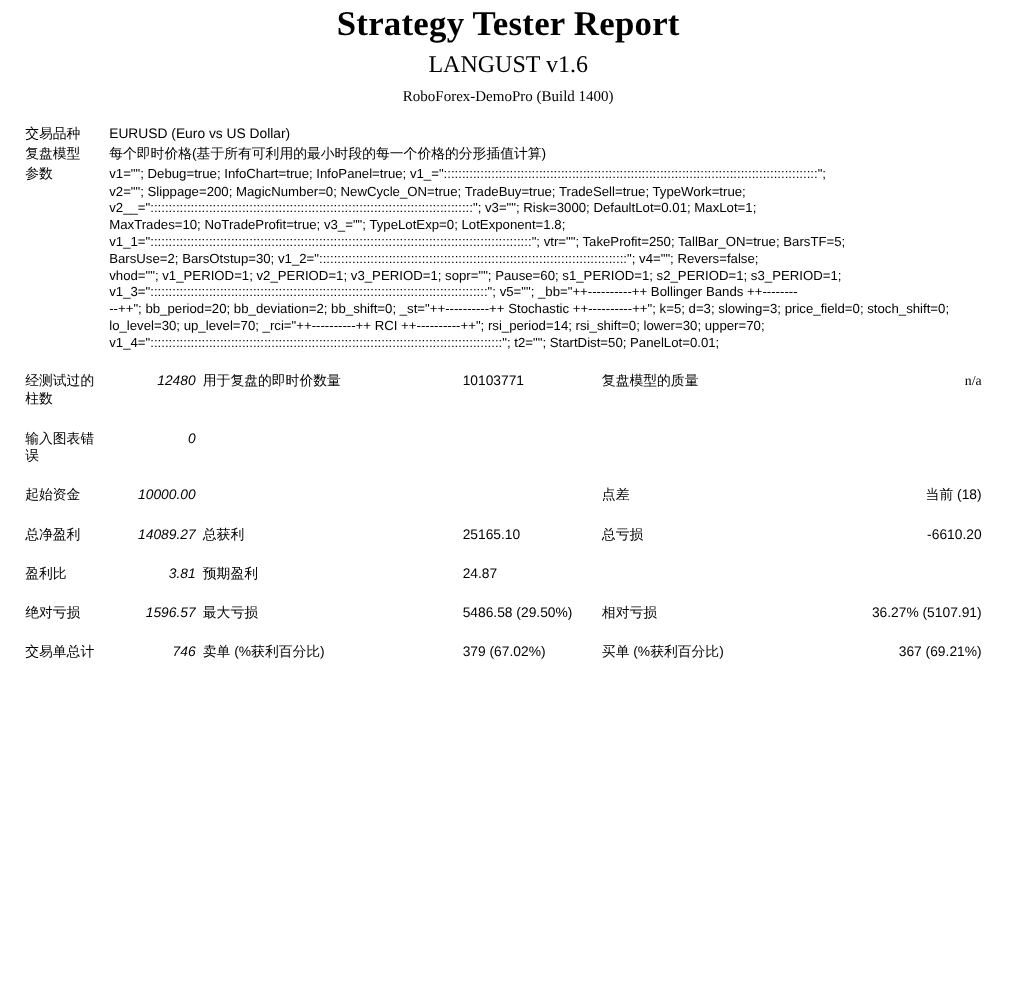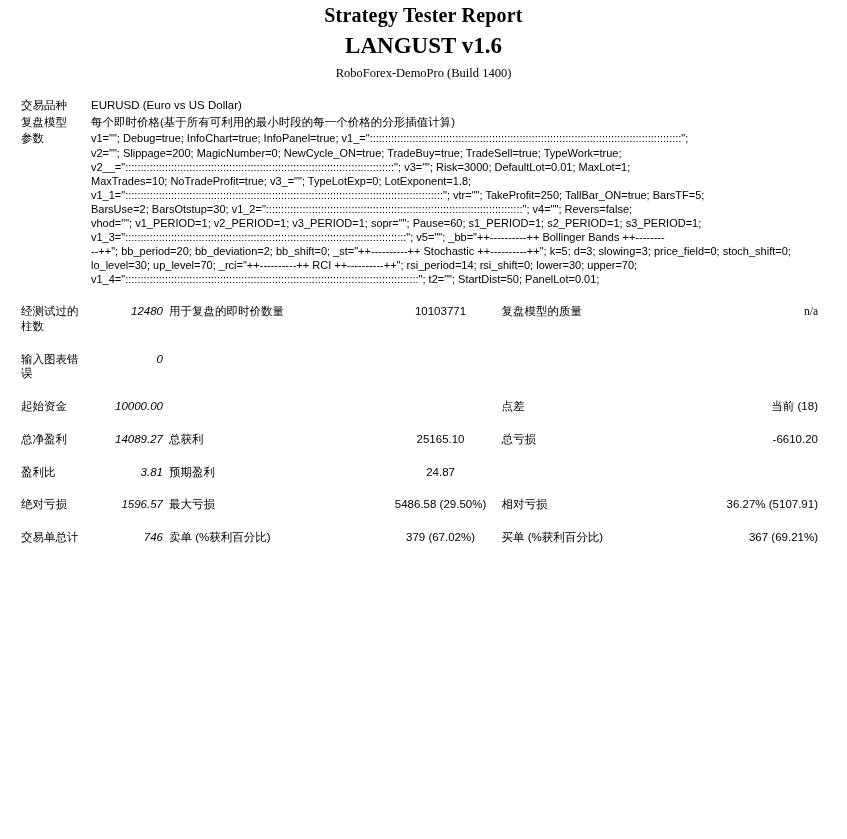--- a/index.html
+++ b/index.html
@@ -20,29 +20,29 @@
     height: 839px;
     box-sizing: border-box;
     padding: 0 18px;
   }
   .title-block {
     text-align: center;
     padding-top: 2px;
   }
   .title-main {
     font-family: "Liberation Serif", serif;
-    font-size: 20px;
+    font-size: 29px;
     font-weight: bold;
     letter-spacing: 0.2px;
     margin: 0;
     padding-top: 2px;
   }
   .title-sub {
-    font-size: 23px;
-    font-weight: bold;
+    font-size: 20px;
+    font-weight: normal;
     margin: 6px 0 0 0;
   }
   .title-broker {
     font-size: 12.5px;
     font-weight: normal;
     margin: 7px 0 0 0;
   }
   table.report {
     width: 100%;
     border-collapse: collapse;
@@ -61,21 +61,21 @@
     word-break: break-all;
     font-size: 11.5px;
   }
   .num {
     text-align: right;
     width: 72px;
     white-space: nowrap;
     font-style: italic;
   }
   .mid-num {
-    text-align: center;
+    text-align: left;
     width: 110px;
     white-space: nowrap;
     padding-right: 6px;
   }
   .desc {
     white-space: nowrap;
     margin-left: 13px;
   }
   .params-cell {
     font-size: 11px;

